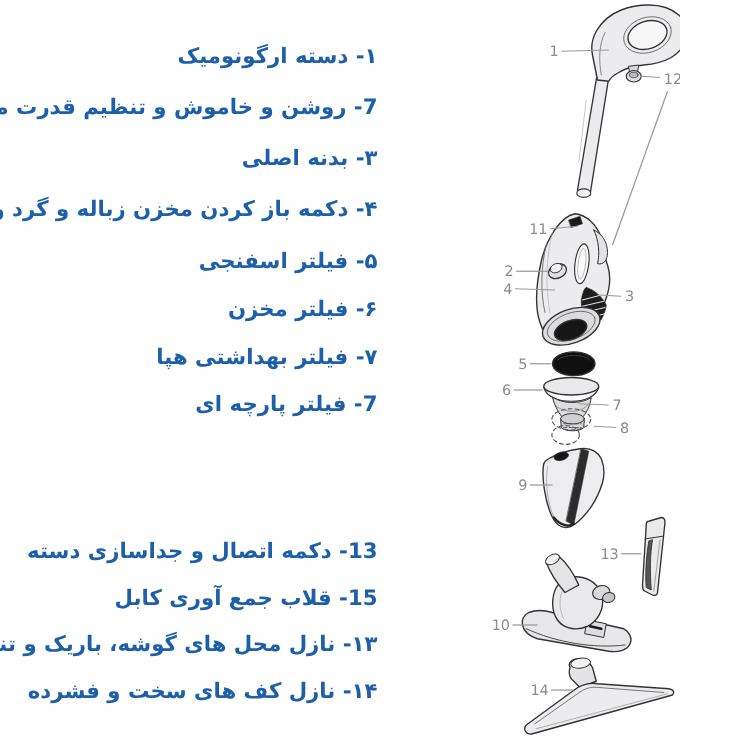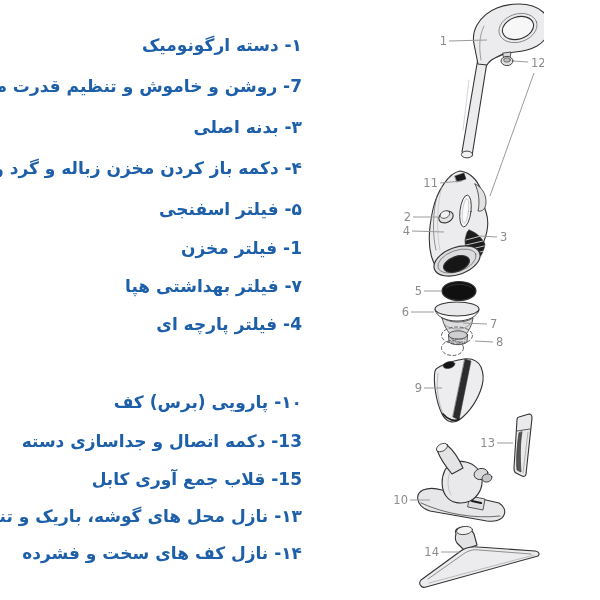--- a/index.html
+++ b/index.html
@@ -33,24 +33,23 @@
 <body>
 
 <div class="page">
 
   <div class="parts-list">
     <div class="part-line" style="top:33px">۱- دسته ارگونومیک</div>
     <div class="part-line" style="top:74px">7- روشن و خاموش و تنظیم قدرت مکش</div>
     <div class="part-line" style="top:115px">۳- بدنه اصلی</div>
     <div class="part-line" style="top:156px">۴- دکمه باز کردن مخزن زباله و گرد و غبار</div>
     <div class="part-line" style="top:197px">۵- فیلتر اسفنجی</div>
-    <div class="part-line" style="top:236px">1- فیلتر مخزن</div>
+    <div class="part-line" style="top:236px">۶- فیلتر مخزن</div>
     <div class="part-line" style="top:274px">۷- فیلتر بهداشتی هپا</div>
-    <div class="part-line" style="top:312px">4- فیلتر پارچه ای</div>
-    <div class="part-line" style="top:390px">۱۰- پارویی (برس) کف</div>
+    <div class="part-line" style="top:312px">7- فیلتر پارچه ای</div>
     <div class="part-line" style="top:429px">13- دکمه اتصال و جداسازی دسته</div>
     <div class="part-line" style="top:467px">15- قلاب جمع آوری کابل</div>
     <div class="part-line" style="top:504px">۱۳- نازل محل های گوشه، باریک و تنگ</div>
     <div class="part-line" style="top:541px">۱۴- نازل کف های سخت و فشرده</div>
   </div>
 
   <svg class="diagram" viewBox="0 0 600 600">
     <g stroke="#333" stroke-width="1.1" fill="#ececee" stroke-linejoin="round" stroke-linecap="round">
 
       <g>

